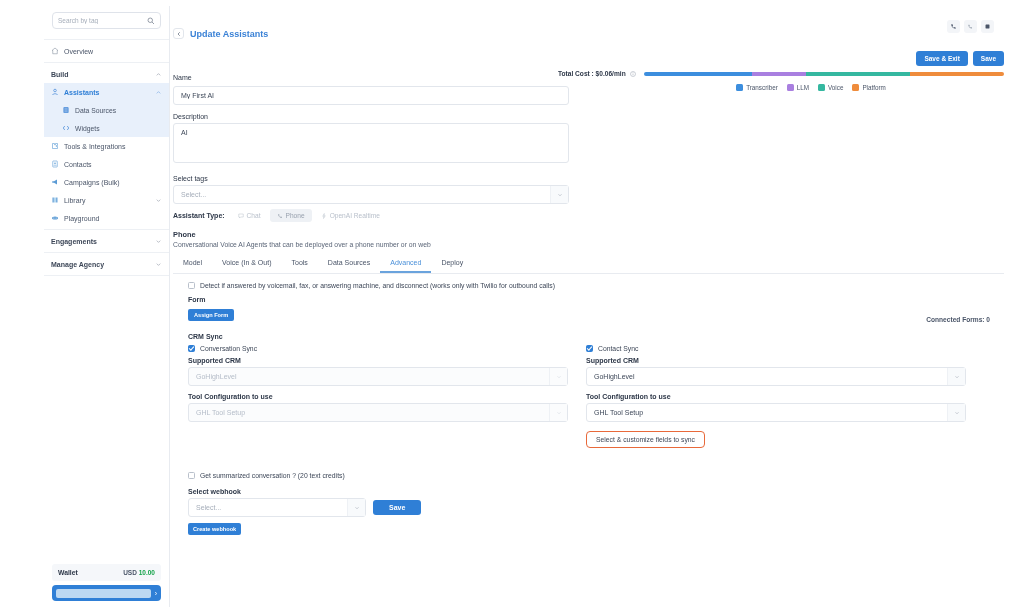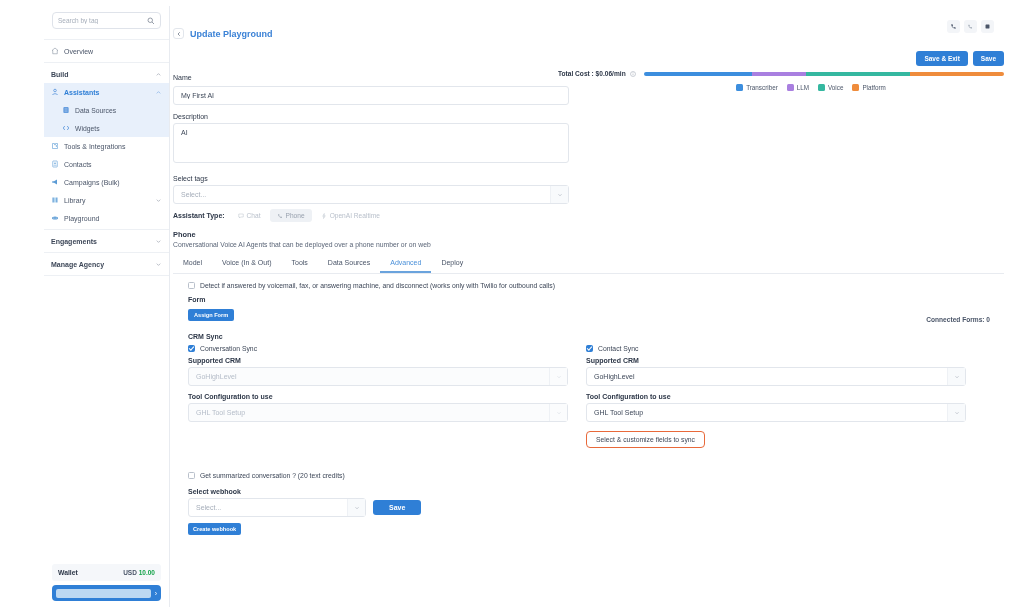--- a/index.html
+++ b/index.html
@@ -398,21 +398,21 @@
 
   <main class="main">
 
     <div class="topbar">
       <div class="page-title-row">
         <div class="back-btn">
           <svg viewBox="0 0 12 12">
               <path d="M7.5 2.5 L4 6 L7.5 9.5" fill="none" stroke="#5a6577" stroke-width="1.4"></path>
             </svg>
         </div>
-        <div class="page-title">Update Playground</div>
+        <div class="page-title">Update Assistants</div>
       </div>
 
       <div class="win-ctrls">
         <div class="win-ctrl">
           <svg viewBox="0 0 16 16">
               <path d="M3.5 3 L6 3 L7 6 L5.5 7.2 C6.3 9 7 9.7 8.8 10.5 L10 9 L13 10 L13 12.5 C13 13.2 12.4 13.5 11.8 13.4 C7 12.6 3.4 9 2.6 4.2 C2.5 3.6 2.8 3 3.5 3 Z" fill="#5a6577"></path>
             </svg>
         </div>
         <div class="win-ctrl">
           <svg viewBox="0 0 16 16">

